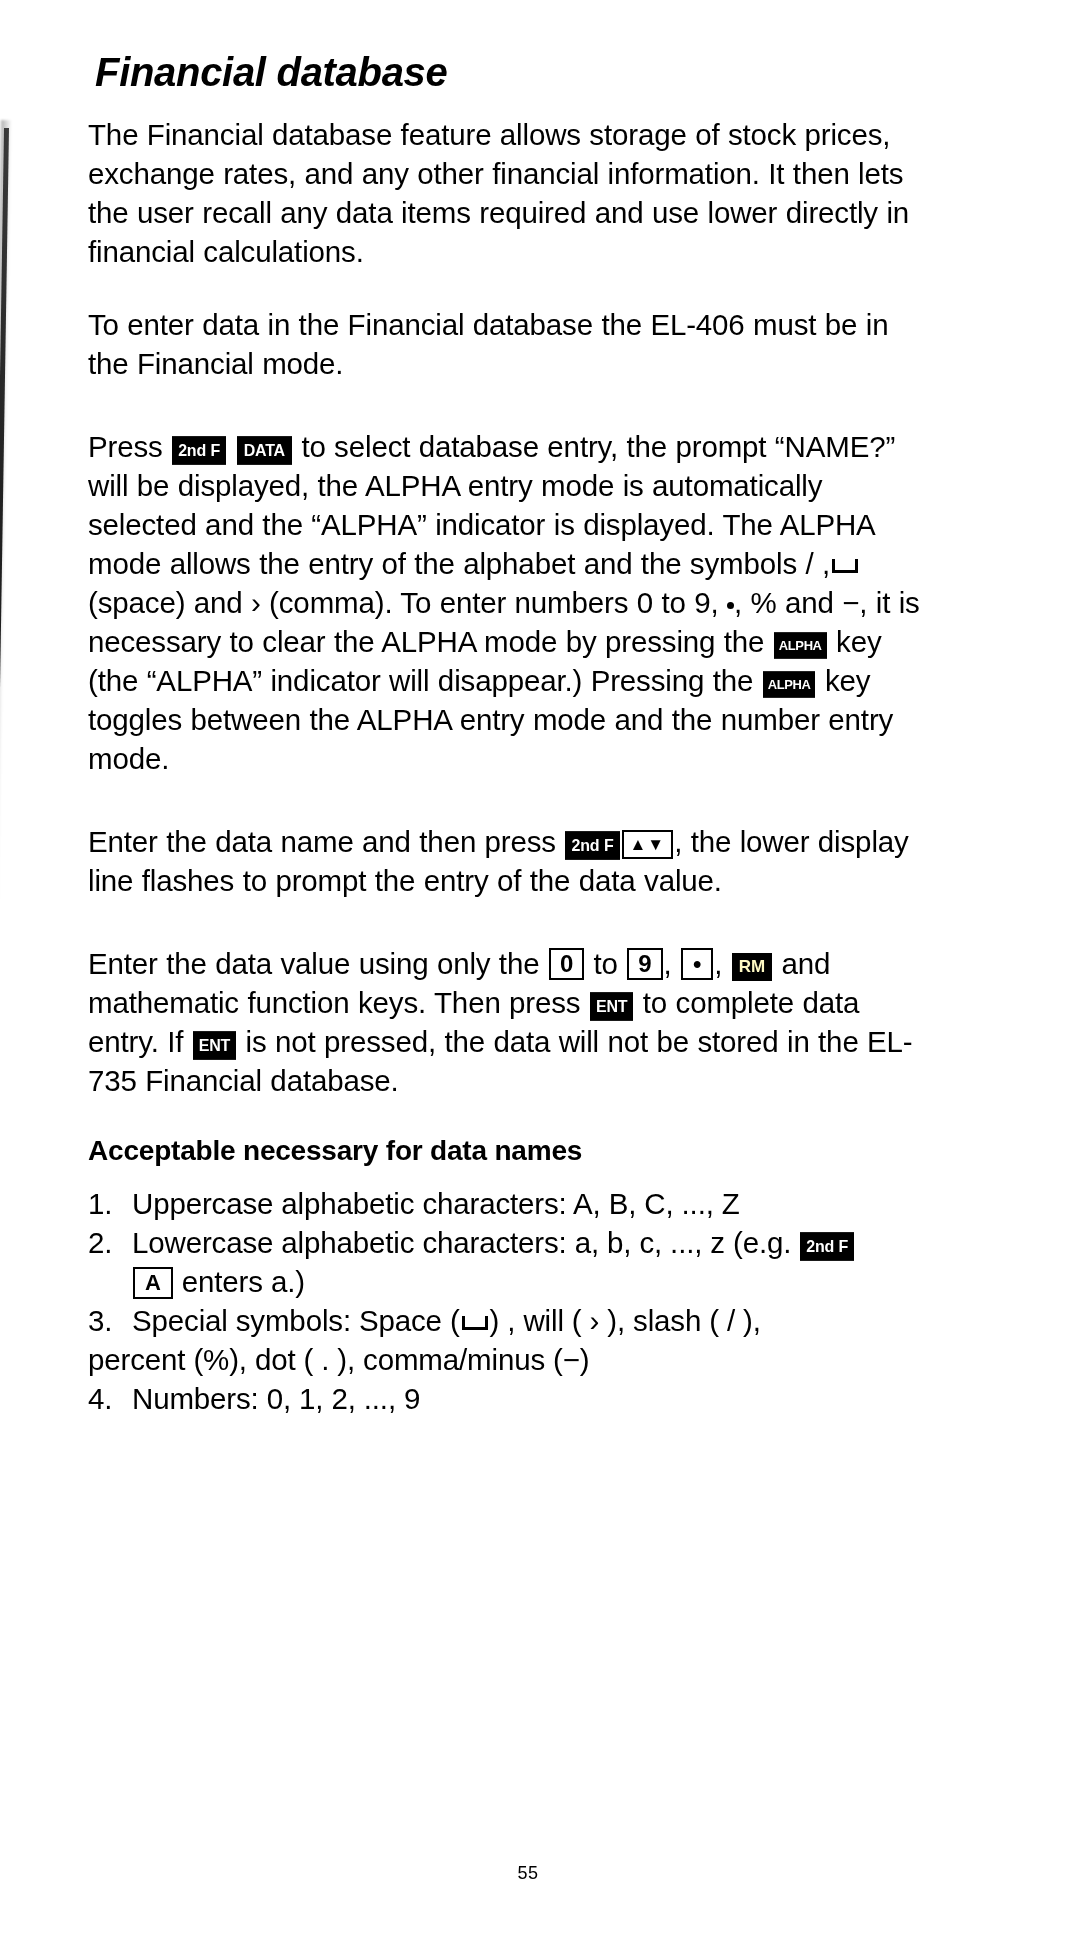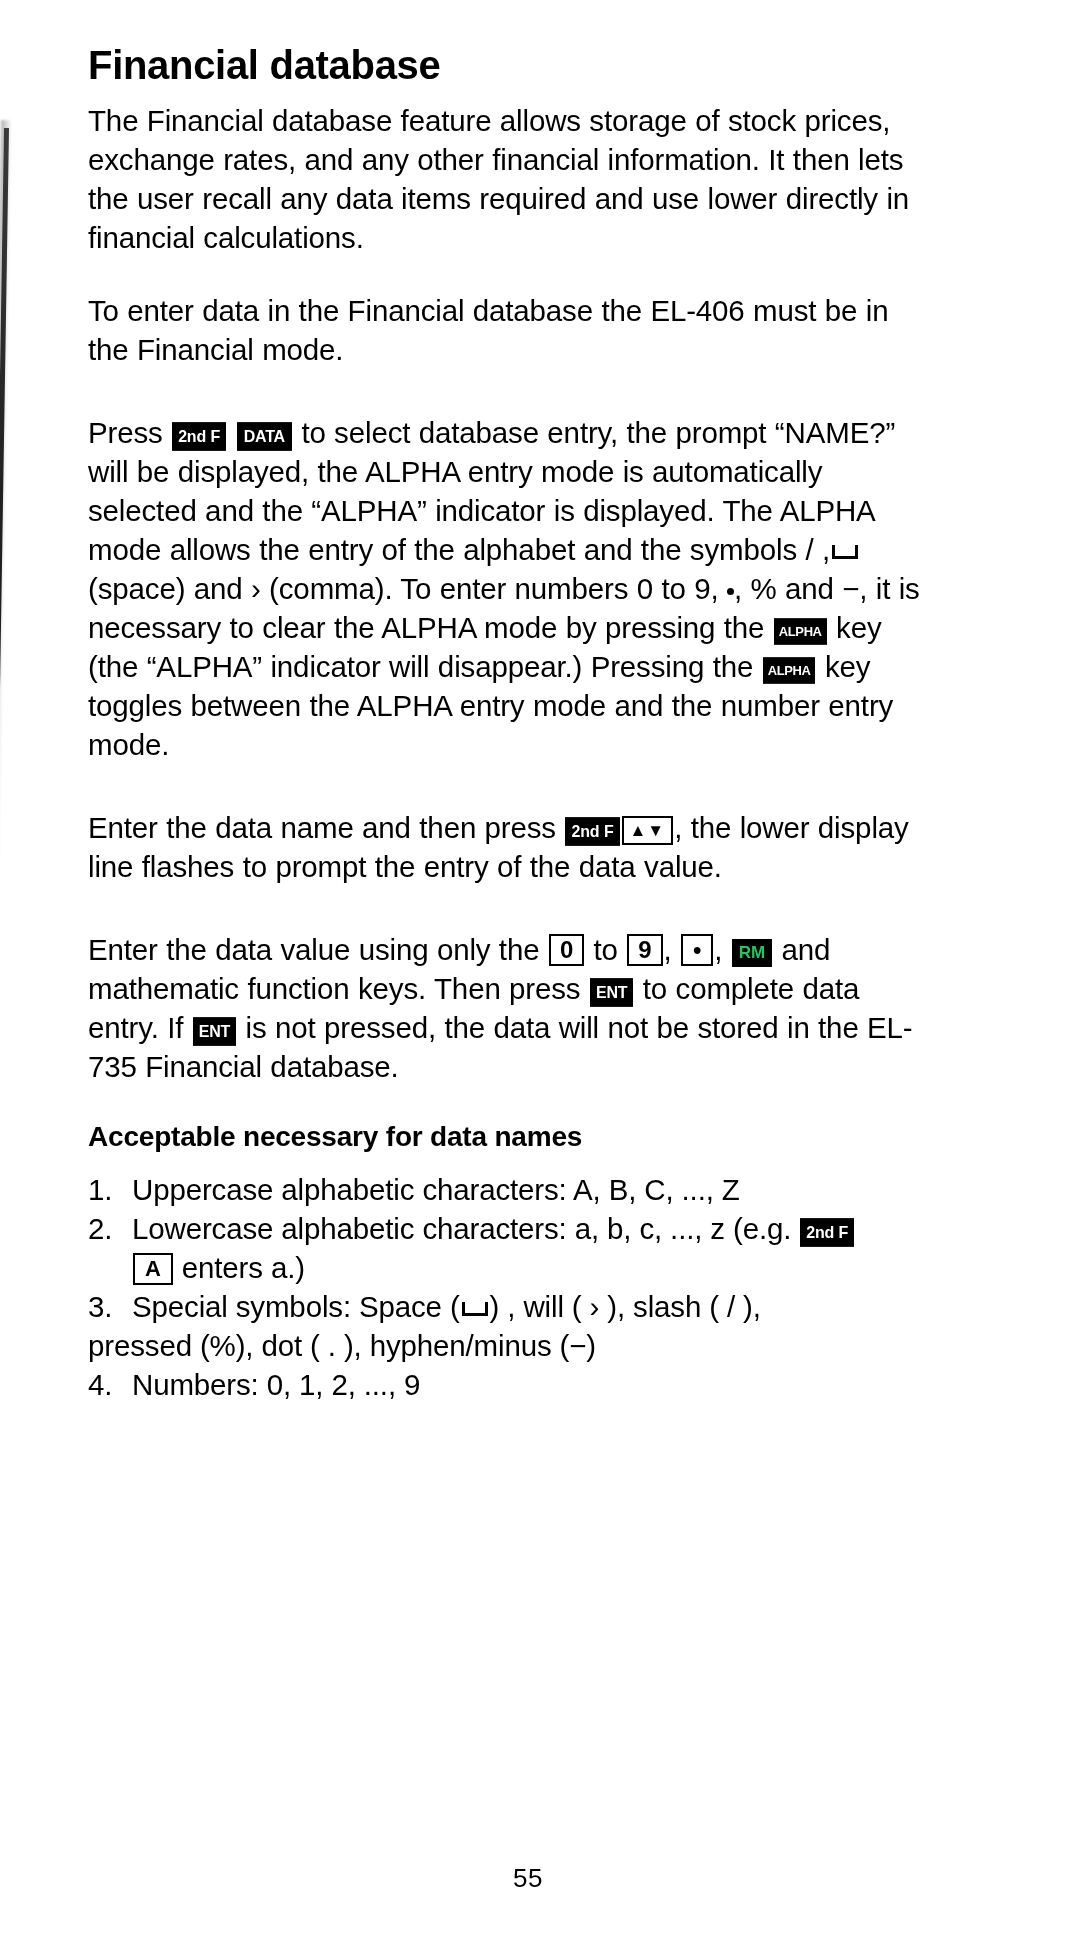--- a/index.html
+++ b/index.html
@@ -54,23 +54,24 @@
     position: absolute;
     left: 88px;
     top: 0;
     width: 840px;
   }
 
   h1.title {
     font-size: 40px;
     font-weight: bold;
     letter-spacing: -0.3px;
-    margin: 0;
+    margin: 7px;
     padding: 45px 0 0 0;
     line-height: 1.0;
+    font-style: italic;
   }
 
   p.body, div.body {
     font-size: 29.5px;
     line-height: 39px;
     margin: 0;
     letter-spacing: -0.15px;
     word-spacing: 0.4px;
   }
 
@@ -116,21 +117,21 @@
 
   
   .key.out {
     background: #fff;
     color: #000;
     padding: 3px 7px;
     font-size: 22px;
   }
   .key.out.k-num { padding: 2px 9px; font-size: 24px; }
   .key.out.k-dot { padding: 2px 10px; font-size: 24px; }
-  .key.out.k-rm { padding: 3.5px 5px; font-size: 17px; background:#000; color:#22c55e; }
+  .key.out.k-rm { padding: 3.5px 5px; font-size: 17px; background:#000; color:#fef9c3; }
   .key.out.k-arrows { padding: 4px 6px; font-size: 17px; letter-spacing: 1px; }
   .key.out.k-a { padding: 3px 10px; font-size: 22px; }
 
   .dotglyph {
     display: inline-block;
     width: 7px; height: 7px;
     background: #000;
     border-radius: 50%;
     vertical-align: 4px;
   }
@@ -168,21 +169,21 @@
   }
   ol.charlist > li .txt { display: block; padding-left: 44px; }
   ol.charlist > li .cont { display: block; padding-left: 44px; }
 
   .pagenum {
     position: absolute;
     left: 0;
     top: 1863px;
     width: 1056px;
     text-align: center;
-    font-size: 26px;
+    font-size: 18px;
     letter-spacing: 0.5px;
   }
 </style>
 </head>
 <body>
 
 <div class="scan-edge">
   <div class="streak-soft"></div>
   <div class="streak"></div>
 </div>
@@ -227,21 +228,21 @@
 
     <li>
       <span class="num">2.</span>
       <span class="txt"><span>Lowercase alphabetic characters: a, b, c, ..., z (e.g.</span>&nbsp;<span class="key inv k-2ndf">2nd F</span></span>
       <span class="cont"><span class="key out k-a">A</span>&nbsp;<span>enters a.)</span></span>
     </li>
 
     <li>
       <span class="num">3.</span>
       <span class="txt"><span>Special symbols: Space (</span><span class="space-sym"></span><span>) , will ( › ), slash ( / ),</span></span>
-      <span class="cont" style="padding-left:0">pressed (%), dot ( . ), hyphen/minus (−)</span>
+      <span class="cont" style="padding-left:0">percent (%), dot ( . ), comma/minus (−)</span>
     </li>
 
     <li>
       <span class="num">4.</span>
       <span class="txt">Numbers: 0, 1, 2, ..., 9</span>
     </li>
 
   </ol>
 
 </div>

